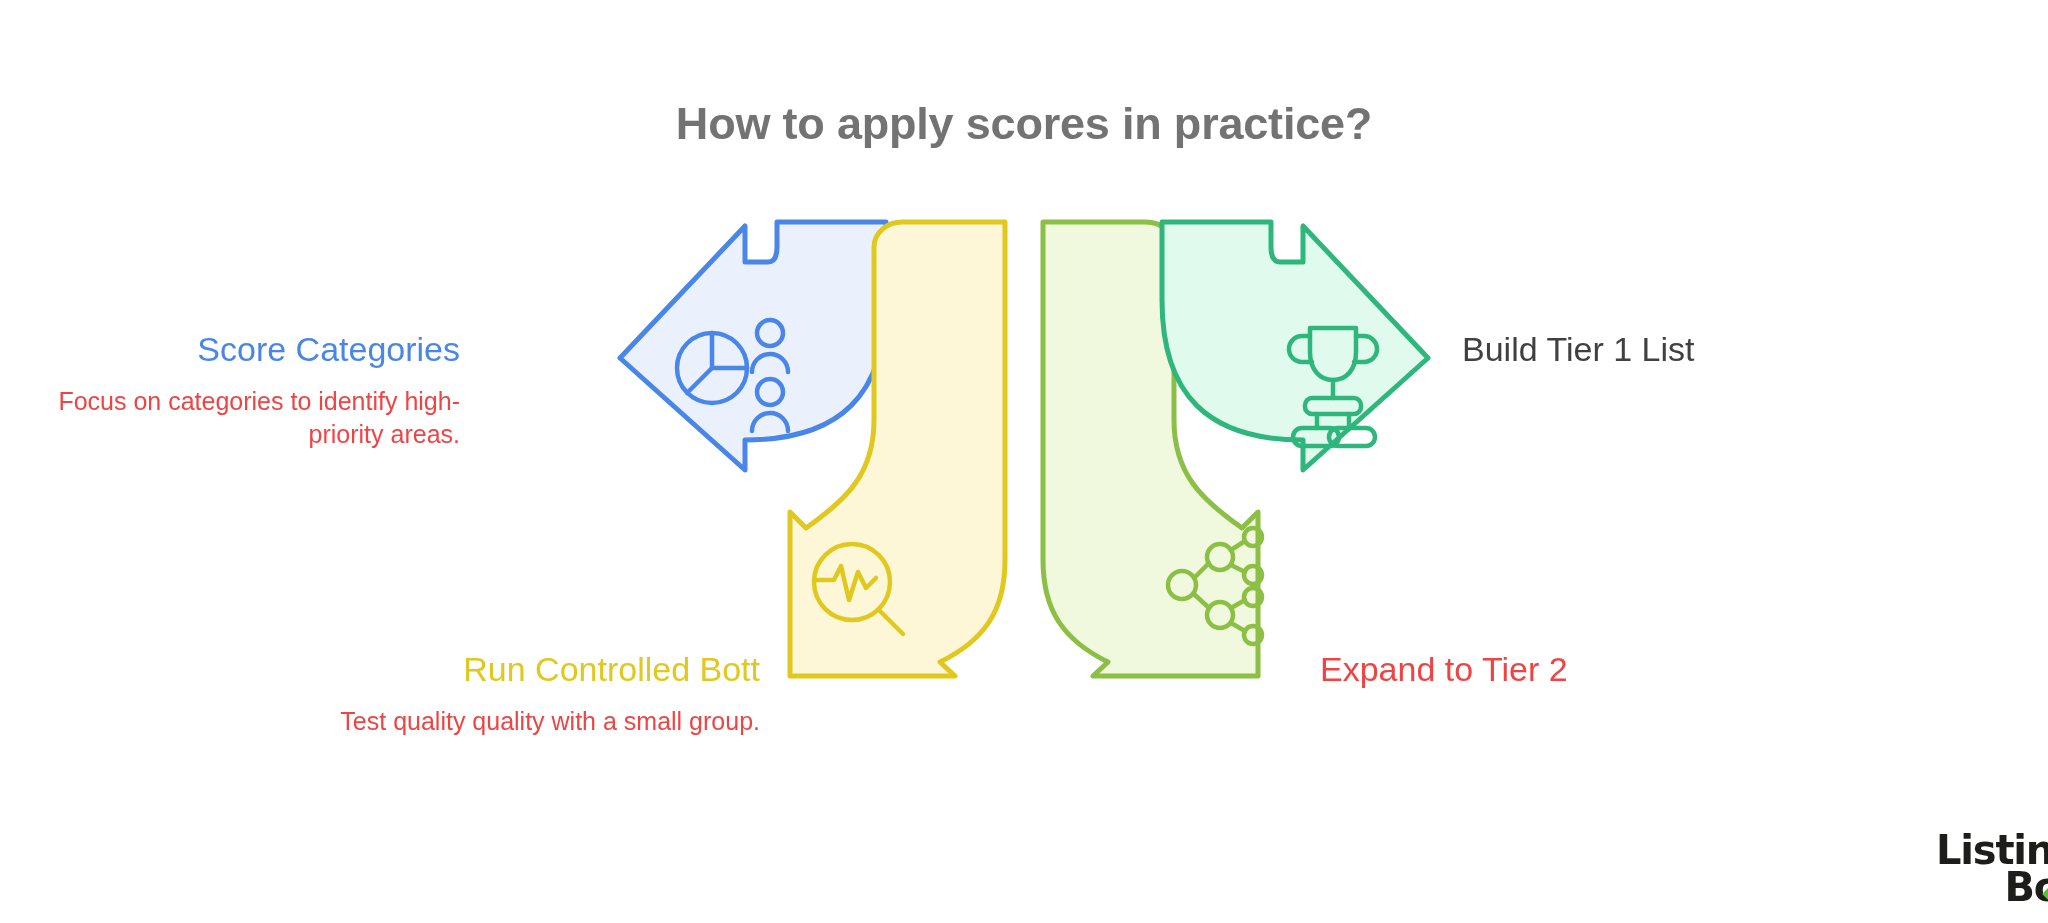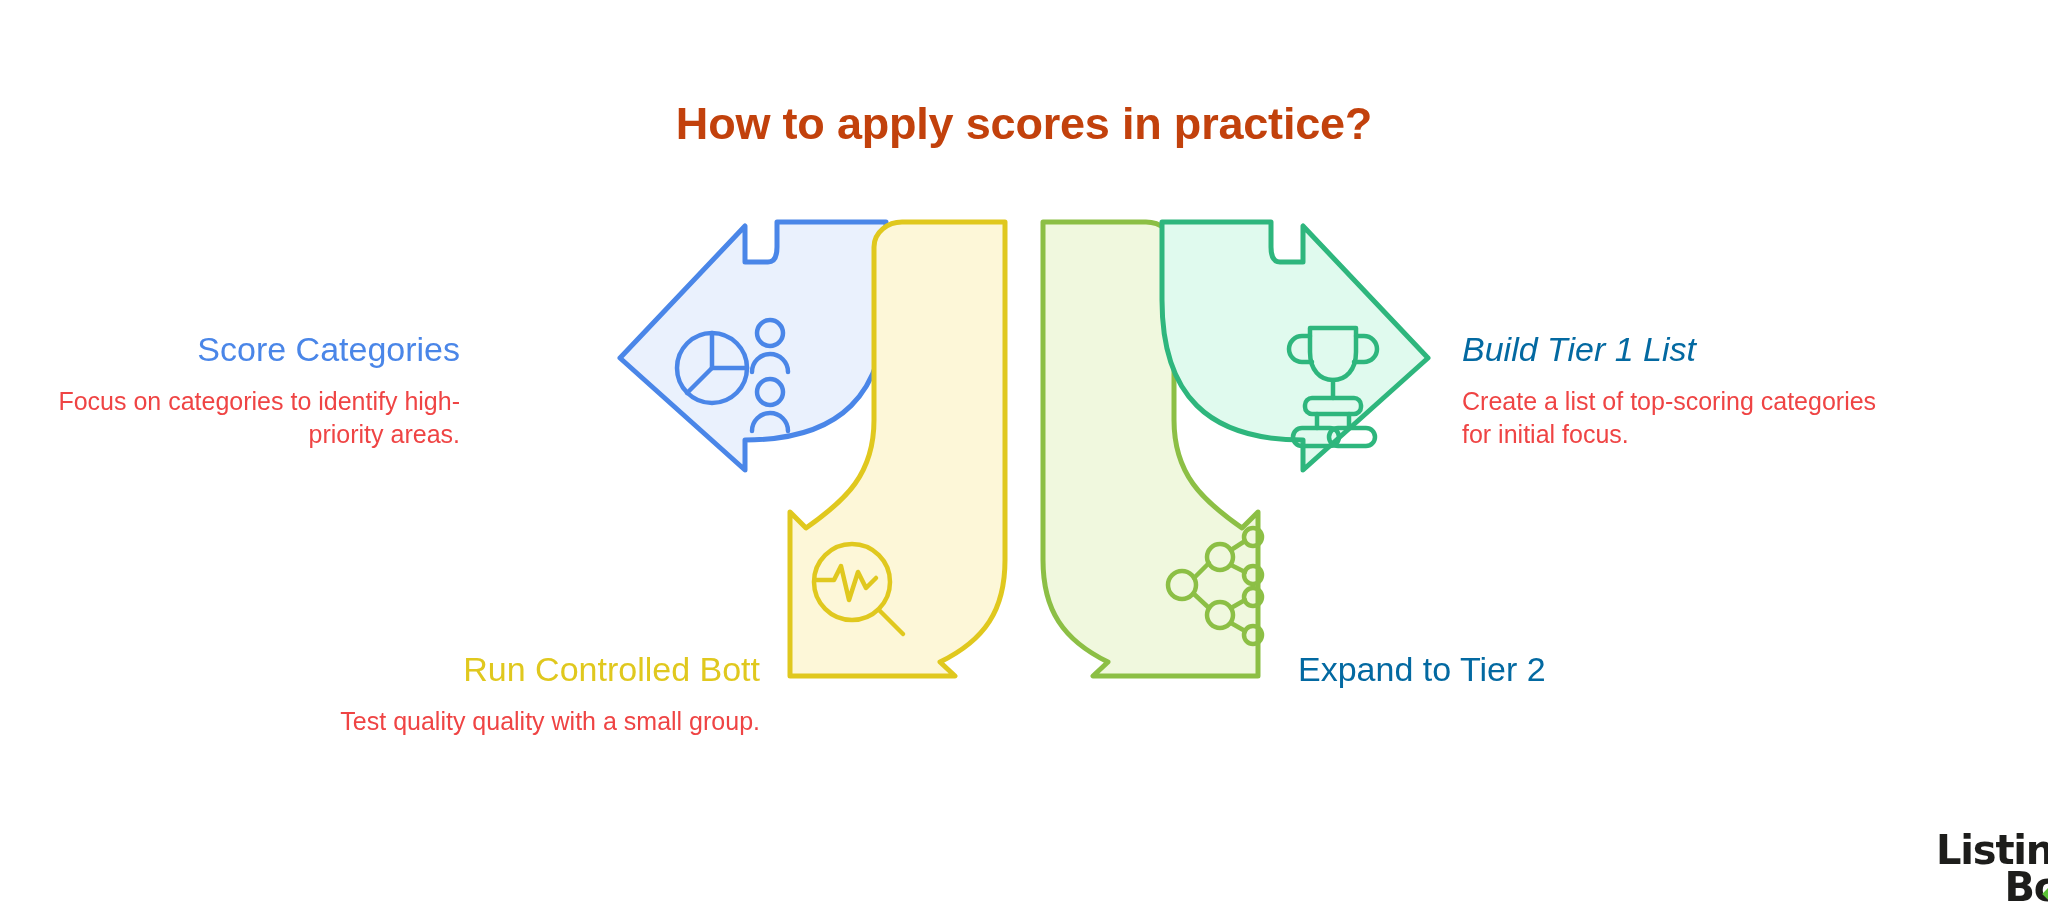--- a/index.html
+++ b/index.html
@@ -25,21 +25,21 @@
 
   
   .page-title {
     position: absolute;
     top: 98px;
     left: 0;
     width: 2048px;
     text-align: center;
     font-size: 45px;
     font-weight: bold;
-    color: #c2410c;
+    color: #737373;
     letter-spacing: -0.2px;
   }
 
   
   .arrows {
     position: absolute;
     left: 0;
     top: 0;
     width: 2048px;
     height: 923px;
@@ -233,31 +233,30 @@
       </g>
     </g>
   </svg>
 
   <div class="step align-right" id="step-score-categories">
     <div class="step-label" style="color:#4a86e8;">Score Categories</div>
     <div class="step-desc">Focus on categories to identify high-priority areas.</div>
   </div>
 
   <div class="step align-left" id="step-build-tier1">
-    <div class="step-label" style="color:#0369a1;font-style:italic;">Build Tier 1 List</div>
-    <div class="step-desc">Create a list of top-scoring categories for initial focus.</div>
+    <div class="step-label" style="color:#404040;">Build Tier 1 List</div>
   </div>
 
   <div class="step align-right" id="step-run-wave">
     <div class="step-label" style="color:#e0c81e;">Run Controlled Bott</div>
     <div class="step-desc">Test quality quality with a small group.</div>
   </div>
 
   <div class="step align-left" id="step-expand-tier2">
-    <div class="step-label" style="color:#0369a1;">Expand to Tier 2</div>
+    <div class="step-label" style="color:#ef4444;margin-left:22px;">Expand to Tier 2</div>
   </div>
 
   <div id="brand-logo">
     <div class="logo-word" id="logo-line-1">Listing</div>
     <div class="logo-word" id="logo-line-2">Bott</div>
     <svg id="logo-check" width="62" height="46" viewBox="0 0 62 46">
       <path d="M 6,24 L 22,40 L 56,5" fill="none" stroke="#5bc236" stroke-width="11" stroke-linecap="butt" stroke-linejoin="miter"></path>
     </svg>
   </div>
 

